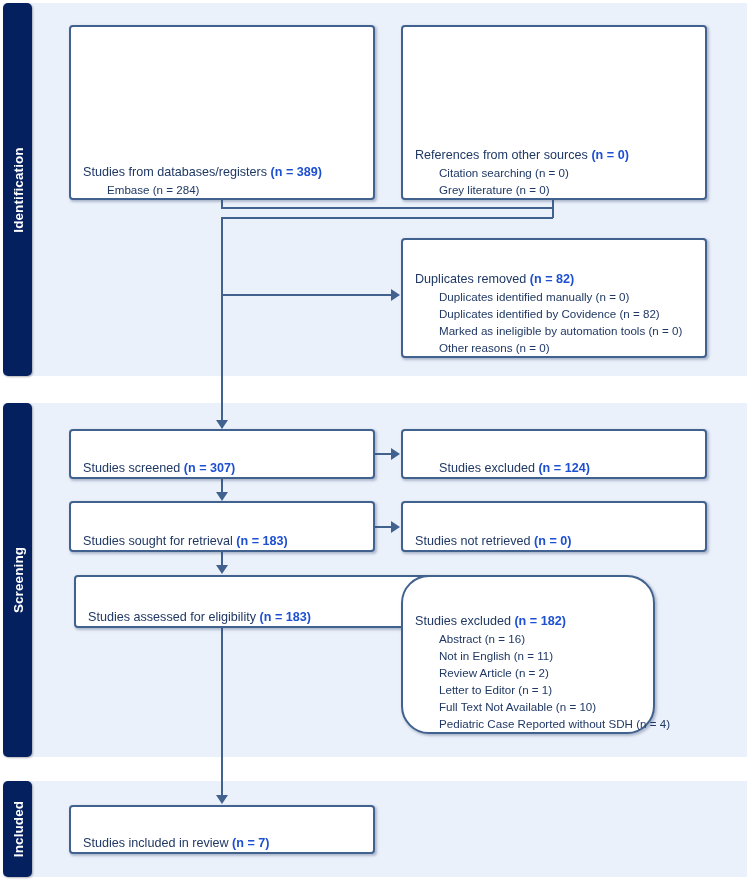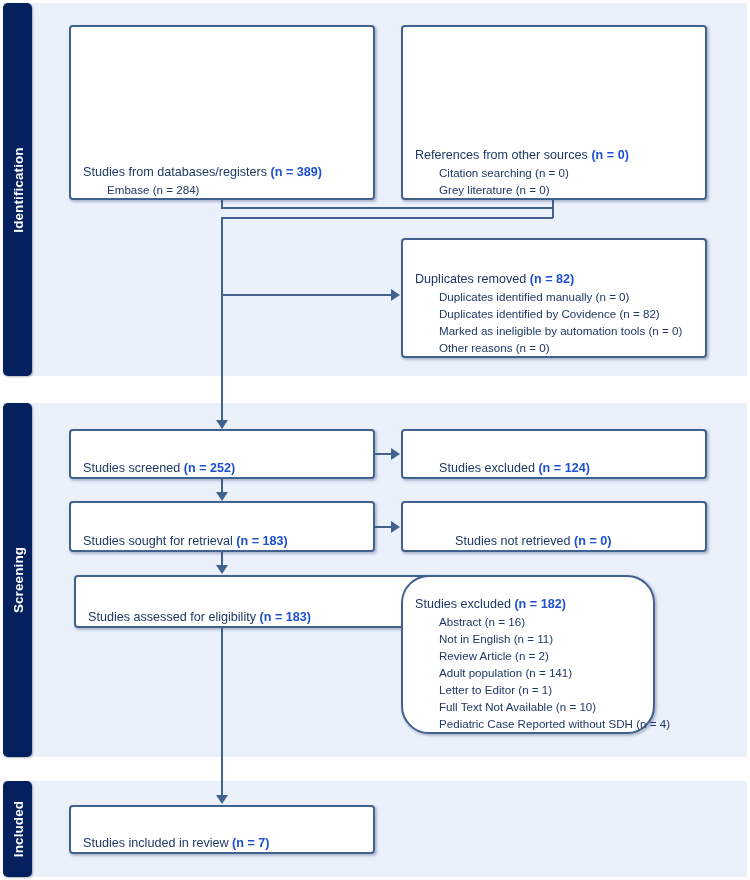--- a/index.html
+++ b/index.html
@@ -94,21 +94,21 @@
 
   
   #box-databases      { left: 69px;  top: 25px;  width: 306px; height: 175px; }
   #box-other-sources  { left: 401px; top: 25px;  width: 306px; height: 175px; }
   #box-removed        { left: 401px; top: 238px; width: 306px; height: 120px; }
 
   
   #box-screened       { left: 69px;  top: 429px; width: 306px; height: 50px; }
   #box-excluded-1     { left: 401px; top: 429px; width: 306px; height: 50px; padding-left: 24px; }
   #box-sought         { left: 69px;  top: 501px; width: 306px; height: 51px; }
-  #box-not-retrieved  { left: 401px; top: 501px; width: 306px; height: 51px; padding-left: 40px; }
+  #box-not-retrieved  { left: 401px; top: 501px; width: 306px; height: 51px; }
   #box-assessed       { left: 74px;  top: 575px; width: 366px; height: 53px; }
   #box-excluded-2     { left: 401px; top: 575px; width: 254px; height: 159px; border-radius: 28px; }
 
   
   #box-included       { left: 69px;  top: 805px; width: 306px; height: 49px; }
 
   
   .conn {
     position: absolute;
     background: #41618e;
@@ -216,21 +216,21 @@
         <li>Duplicates identified by Covidence (n = 82)</li>
         <li>Marked as ineligible by automation tools (n = 0)</li>
         <li>Other reasons (n = 0)</li>
       </ul>
     </div>
   </div>
 
   <div class="box" id="box-screened">
     <div class="box-inner">
       <div class="box-title">
-        <span>Studies screened </span><span class="nval">(n = 252)</span>
+        <span>Studies screened </span><span class="nval">(n = 307)</span>
       </div>
     </div>
   </div>
 
   <div class="box" id="box-excluded-1">
     <div class="box-inner">
       <div class="box-title">
         <span>Studies excluded </span><span class="nval">(n = 124)</span>
       </div>
     </div>
@@ -262,21 +262,20 @@
 
   <div class="box" id="box-excluded-2">
     <div class="box-inner">
       <div class="box-title">
         <span>Studies excluded </span><span class="nval">(n = 182)</span>
       </div>
       <ul class="sub-list">
         <li>Abstract (n = 16)</li>
         <li>Not in English (n = 11)</li>
         <li>Review Article (n = 2)</li>
-        <li>Adult population (n = 141)</li>
         <li>Letter to Editor (n = 1)</li>
         <li>Full Text Not Available (n = 10)</li>
         <li>Pediatric Case Reported without SDH (n = 4)</li>
       </ul>
     </div>
   </div>
 
   <div class="box" id="box-included">
     <div class="box-inner">
       <div class="box-title">

